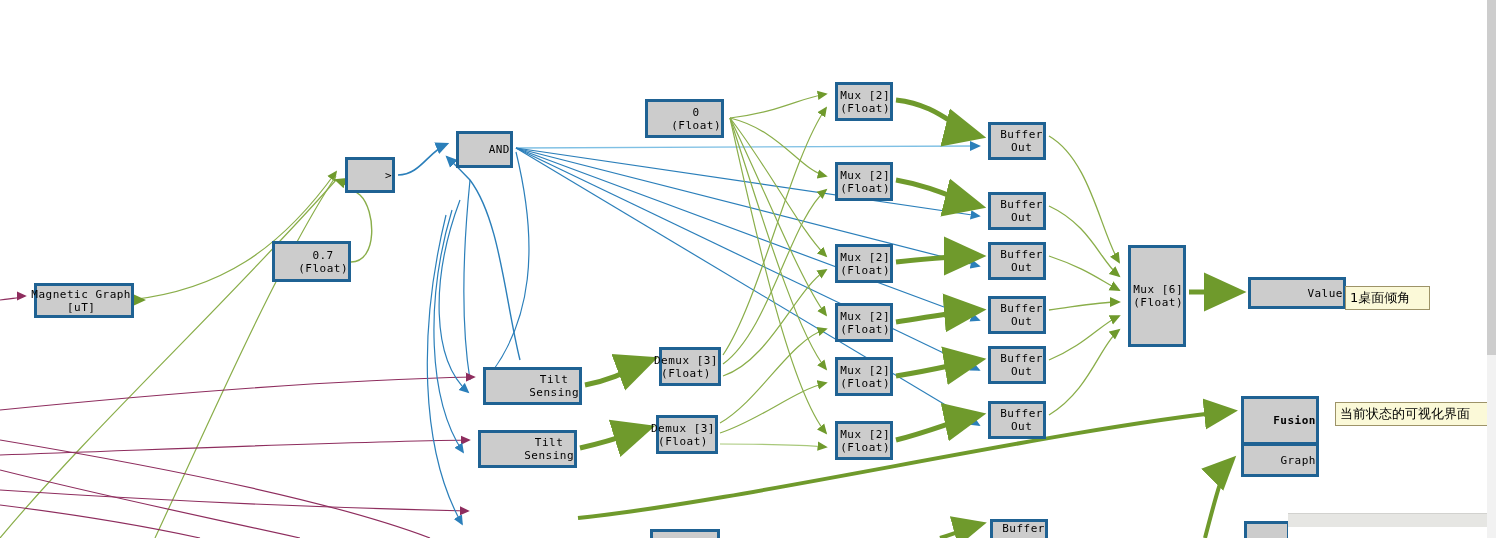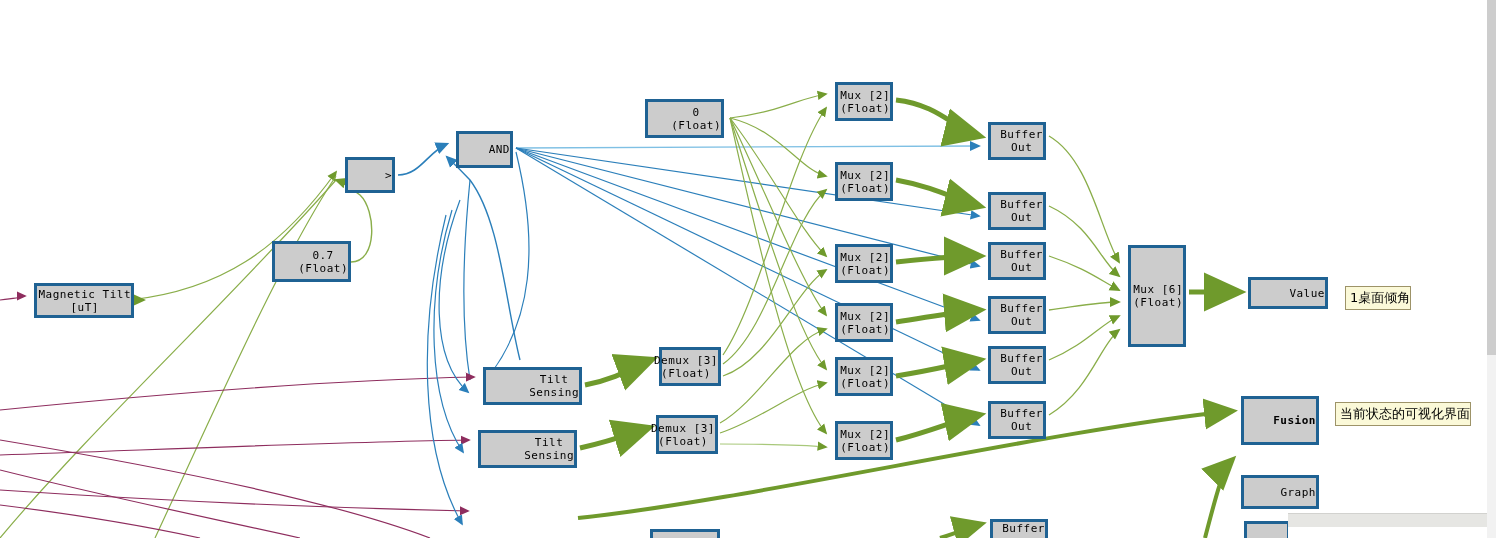--- a/index.html
+++ b/index.html
@@ -46,21 +46,21 @@
   }
   .note {
     position: absolute;
     box-sizing: border-box;
     background: #fbf9d8;
     border: 1px solid #9d9368;
     color: #000000;
     font-family: "DejaVu Sans", "Liberation Sans", sans-serif;
     font-size: 13px;
     line-height: 17px;
-    padding: 2px 0 3px 4px;
+    padding: 2px 19px 3px 4px;
     white-space: nowrap;
     z-index: 8;
   }
   .panel {
     position: absolute;
     box-sizing: border-box;
     background: #e6e6e3;
     border-top: 1px solid #d2d2cf;
     z-index: 9;
   }
@@ -174,21 +174,21 @@
     <path d="M 460,200 C 430,280 432,360 468,392" fill="none" stroke="#2b7fba" stroke-width="1.2" marker-end="url(#ah-blue)"></path>
     <path d="M 452,210 C 425,300 428,400 463,452" fill="none" stroke="#2b7fba" stroke-width="1.2" marker-end="url(#ah-blue)"></path>
     <path d="M 446,215 C 418,330 420,450 462,524" fill="none" stroke="#2b7fba" stroke-width="1.2" marker-end="url(#ah-blue)"></path>
 
     <path d="M 136,300 L 143,300" fill="none" stroke="#6f9a2c" stroke-width="2" marker-end="url(#ah-green)"></path>
 
     <path d="M 940,538 C 960,532 970,527 981,524" fill="none" stroke="#6f9a2c" stroke-width="4" marker-end="url(#ah-green)"></path>
   </svg>
 
   <div class="node" style="left:34px; top:283px; width:100px; height:35px;">
-    <span class="node-label">Magnetic Tilt
+    <span class="node-label">Magnetic Graph
 [uT]</span>
   </div>
 
   <div class="node" style="left:345px; top:157px; width:50px; height:36px;">
     <span class="node-label">&gt;</span>
   </div>
 
   <div class="node" style="left:272px; top:241px; width:79px; height:41px;">
     <span class="node-label">0.7
 (Float)</span>
@@ -269,27 +269,27 @@
   <div class="node" style="left:656px; top:415px; width:62px; height:39px;">
     <span class="node-label">Demux [3]
 (Float)</span>
   </div>
 
   <div class="node" style="left:1128px; top:245px; width:58px; height:102px;">
     <span class="node-label">Mux [6]
 (Float)</span>
   </div>
 
-  <div class="node" style="left:1248px; top:277px; width:80px; height:32px;">
+  <div class="node" style="left:1248px; top:277px; width:98px; height:32px;">
     <span class="node-label">Value</span>
   </div>
   <div class="node" style="left:1241px; top:396px; width:78px; height:49px;font-weight:bold;">
     <span class="node-label">Fusion</span>
   </div>
-  <div class="node" style="left:1241px; top:443px; width:78px; height:34px;margin-top:32px;">
+  <div class="node" style="left:1241px; top:443px; width:78px; height:34px;">
     <span class="node-label">Graph</span>
   </div>
 
   <div class="node" style="left:650px; top:529px; width:70px; height:30px;">
     <span class="node-label"></span>
   </div>
   <div class="node" style="left:990px; top:519px; width:58px; height:38px; align-items:flex-start;">
     <span class="node-label">Buffer</span>
   </div>
   <div class="node" style="left:1244px; top:521px; width:46px; height:30px;">

